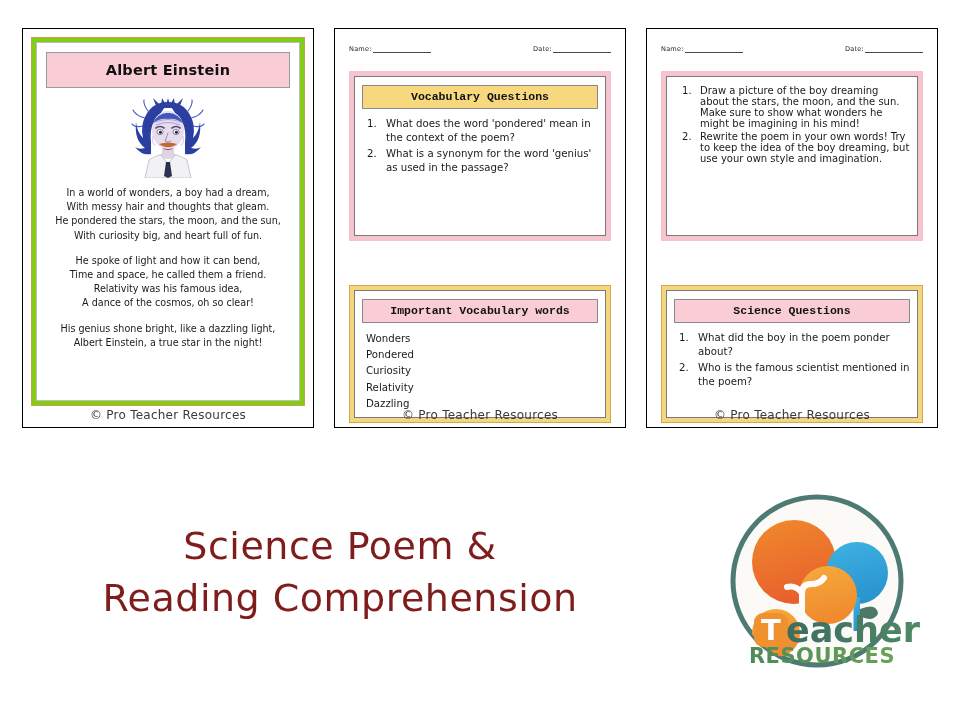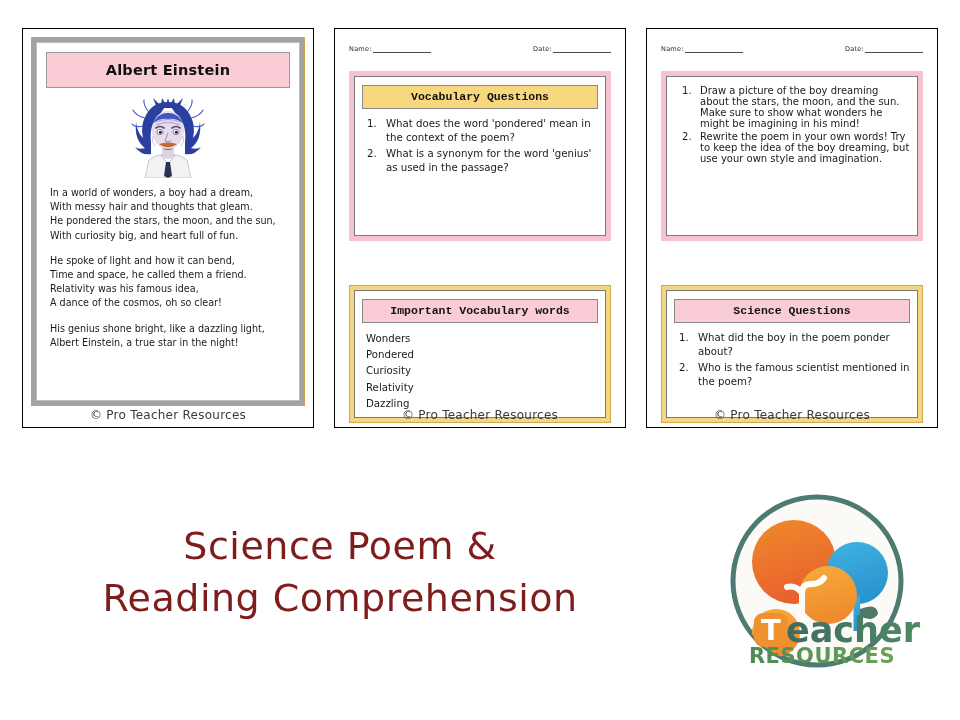--- a/index.html
+++ b/index.html
@@ -36,21 +36,21 @@
   }
 
   #sheet-1 { left: 22px;  width: 292px; }
   #sheet-2 { left: 334px; width: 292px; }
   #sheet-3 { left: 646px; width: 292px; }
 
   
   .gold-frame {
     position: absolute;
     left: 9px; top: 9px; right: 9px; bottom: 22px;
-    border: 4px solid #a3a3a3;
+    border: 4px solid #84cc16;
     outline: 1px solid #c9a44a;
     outline-offset: 0px;
     padding-left: 27px;
   }
   .gold-frame-inner {
     position: absolute;
     left: 0; top: 0; right: 0; bottom: 0;
     border: 1px solid #bdbdbd;
     background: #ffffff;
     padding: 9px 9px 0 9px;
@@ -75,20 +75,21 @@
   .portrait-wrap {
     margin-top: 10px;
     text-align: center;
     height: 80px;
   }
   .portrait-wrap svg { display: inline-block; }
 
   
   .poem {
     margin-top: 8px;
+    text-align: center;
     font-size: 9.6px;
     line-height: 14.2px;
     color: #1a1a1a;
     font-family: "DejaVu Sans", "Liberation Sans", sans-serif;
     padding: 0 4px;
   }
   .poem .stanza { margin-bottom: 11px; }
   .poem .line { white-space: normal; }
 
   

